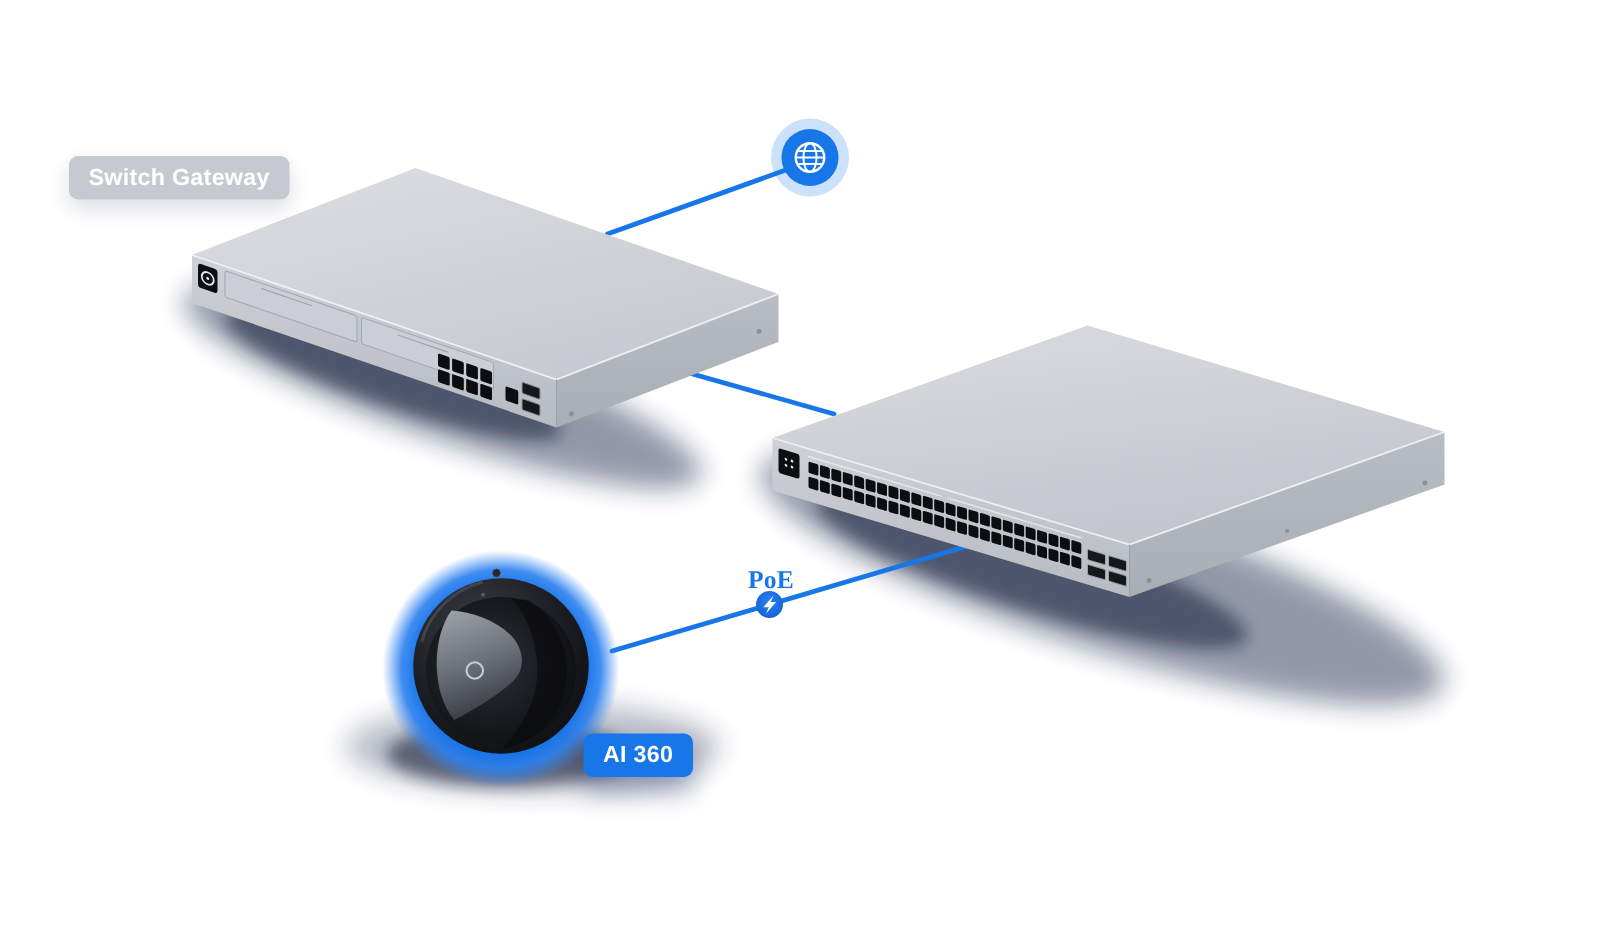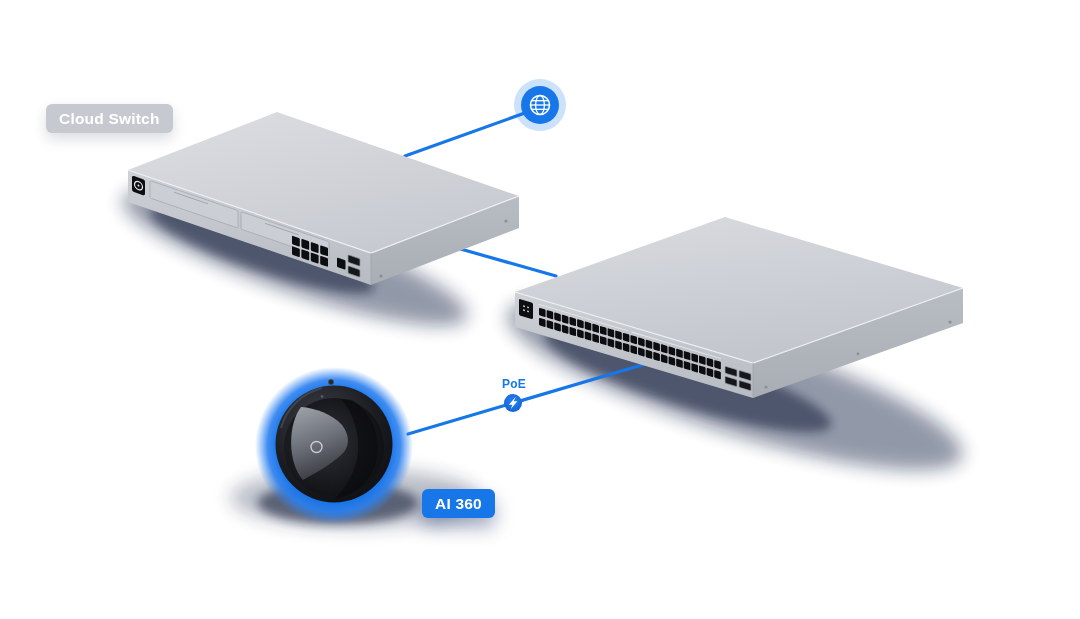--- a/index.html
+++ b/index.html
@@ -15,25 +15,24 @@
   .scene svg{position:absolute;left:0;top:0;}
   .device-label{
     position:absolute;padding:4px 13px;border-radius:6px;
     background:var(--label-gray);color:var(--label-text);
     font-size:15.5px;font-weight:700;letter-spacing:.2px;white-space:nowrap;
     box-shadow:0 6px 14px rgba(15,30,70,.15);line-height:21px;
   }
   .device-label.blue{
     background:var(--accent-blue);
     box-shadow:0 10px 18px rgba(10,30,90,.35);
-    margin-left:33px;
   }
   .poe-label{
-    position:absolute;color:var(--accent-blue);font-weight:700;font-size:12px;
-    transform:translateX(-50%);letter-spacing:.2px;
+    position:absolute;color:var(--accent-blue);font-weight:700;font-size:17px;
+    transform:translateX(-50%);letter-spacing:.2px;font-family:Liberation Serif, serif;
   }
   .conn{stroke:var(--accent-blue);stroke-width:3.2;stroke-linecap:round;}
   .port{fill:#0b0d10;}
   .screw{fill:#8a8f96;}
   .edge-hi{stroke:#eef0f3;stroke-width:1.2;fill:none;}
   .face-sep{stroke:#9ea3aa;stroke-width:.8;}
 </style>
 </head>
 <body>
 
@@ -238,19 +237,19 @@
         <line x1="531.5" y1="109.3" x2="548.5" y2="109.3" stroke-width="1.3"></line>
       </g>
     </g>
 
     <g>
       <circle cx="513" cy="403" r="9" fill="url(#poeGrad)"></circle>
       <path fill="#ffffff" d="M 515.8 396.8 L 508.9 404.8 L 512.5 404.8 L 510.6 409.2 L 517.4 401.3 L 513.7 401.3 Z"></path>
     </g>
   </svg>
 
-  <div class="device-label" style="left:46px;top:104px;">Cloud Switch</div>
+  <div class="device-label" style="left:46px;top:104px;">Switch Gateway</div>
 
 
   <div class="device-label blue" style="left:389px;top:489px;">AI 360</div>
 
   <div class="poe-label" style="left:514px;top:377px;">PoE</div>
 </div>
 
 </body></html>

